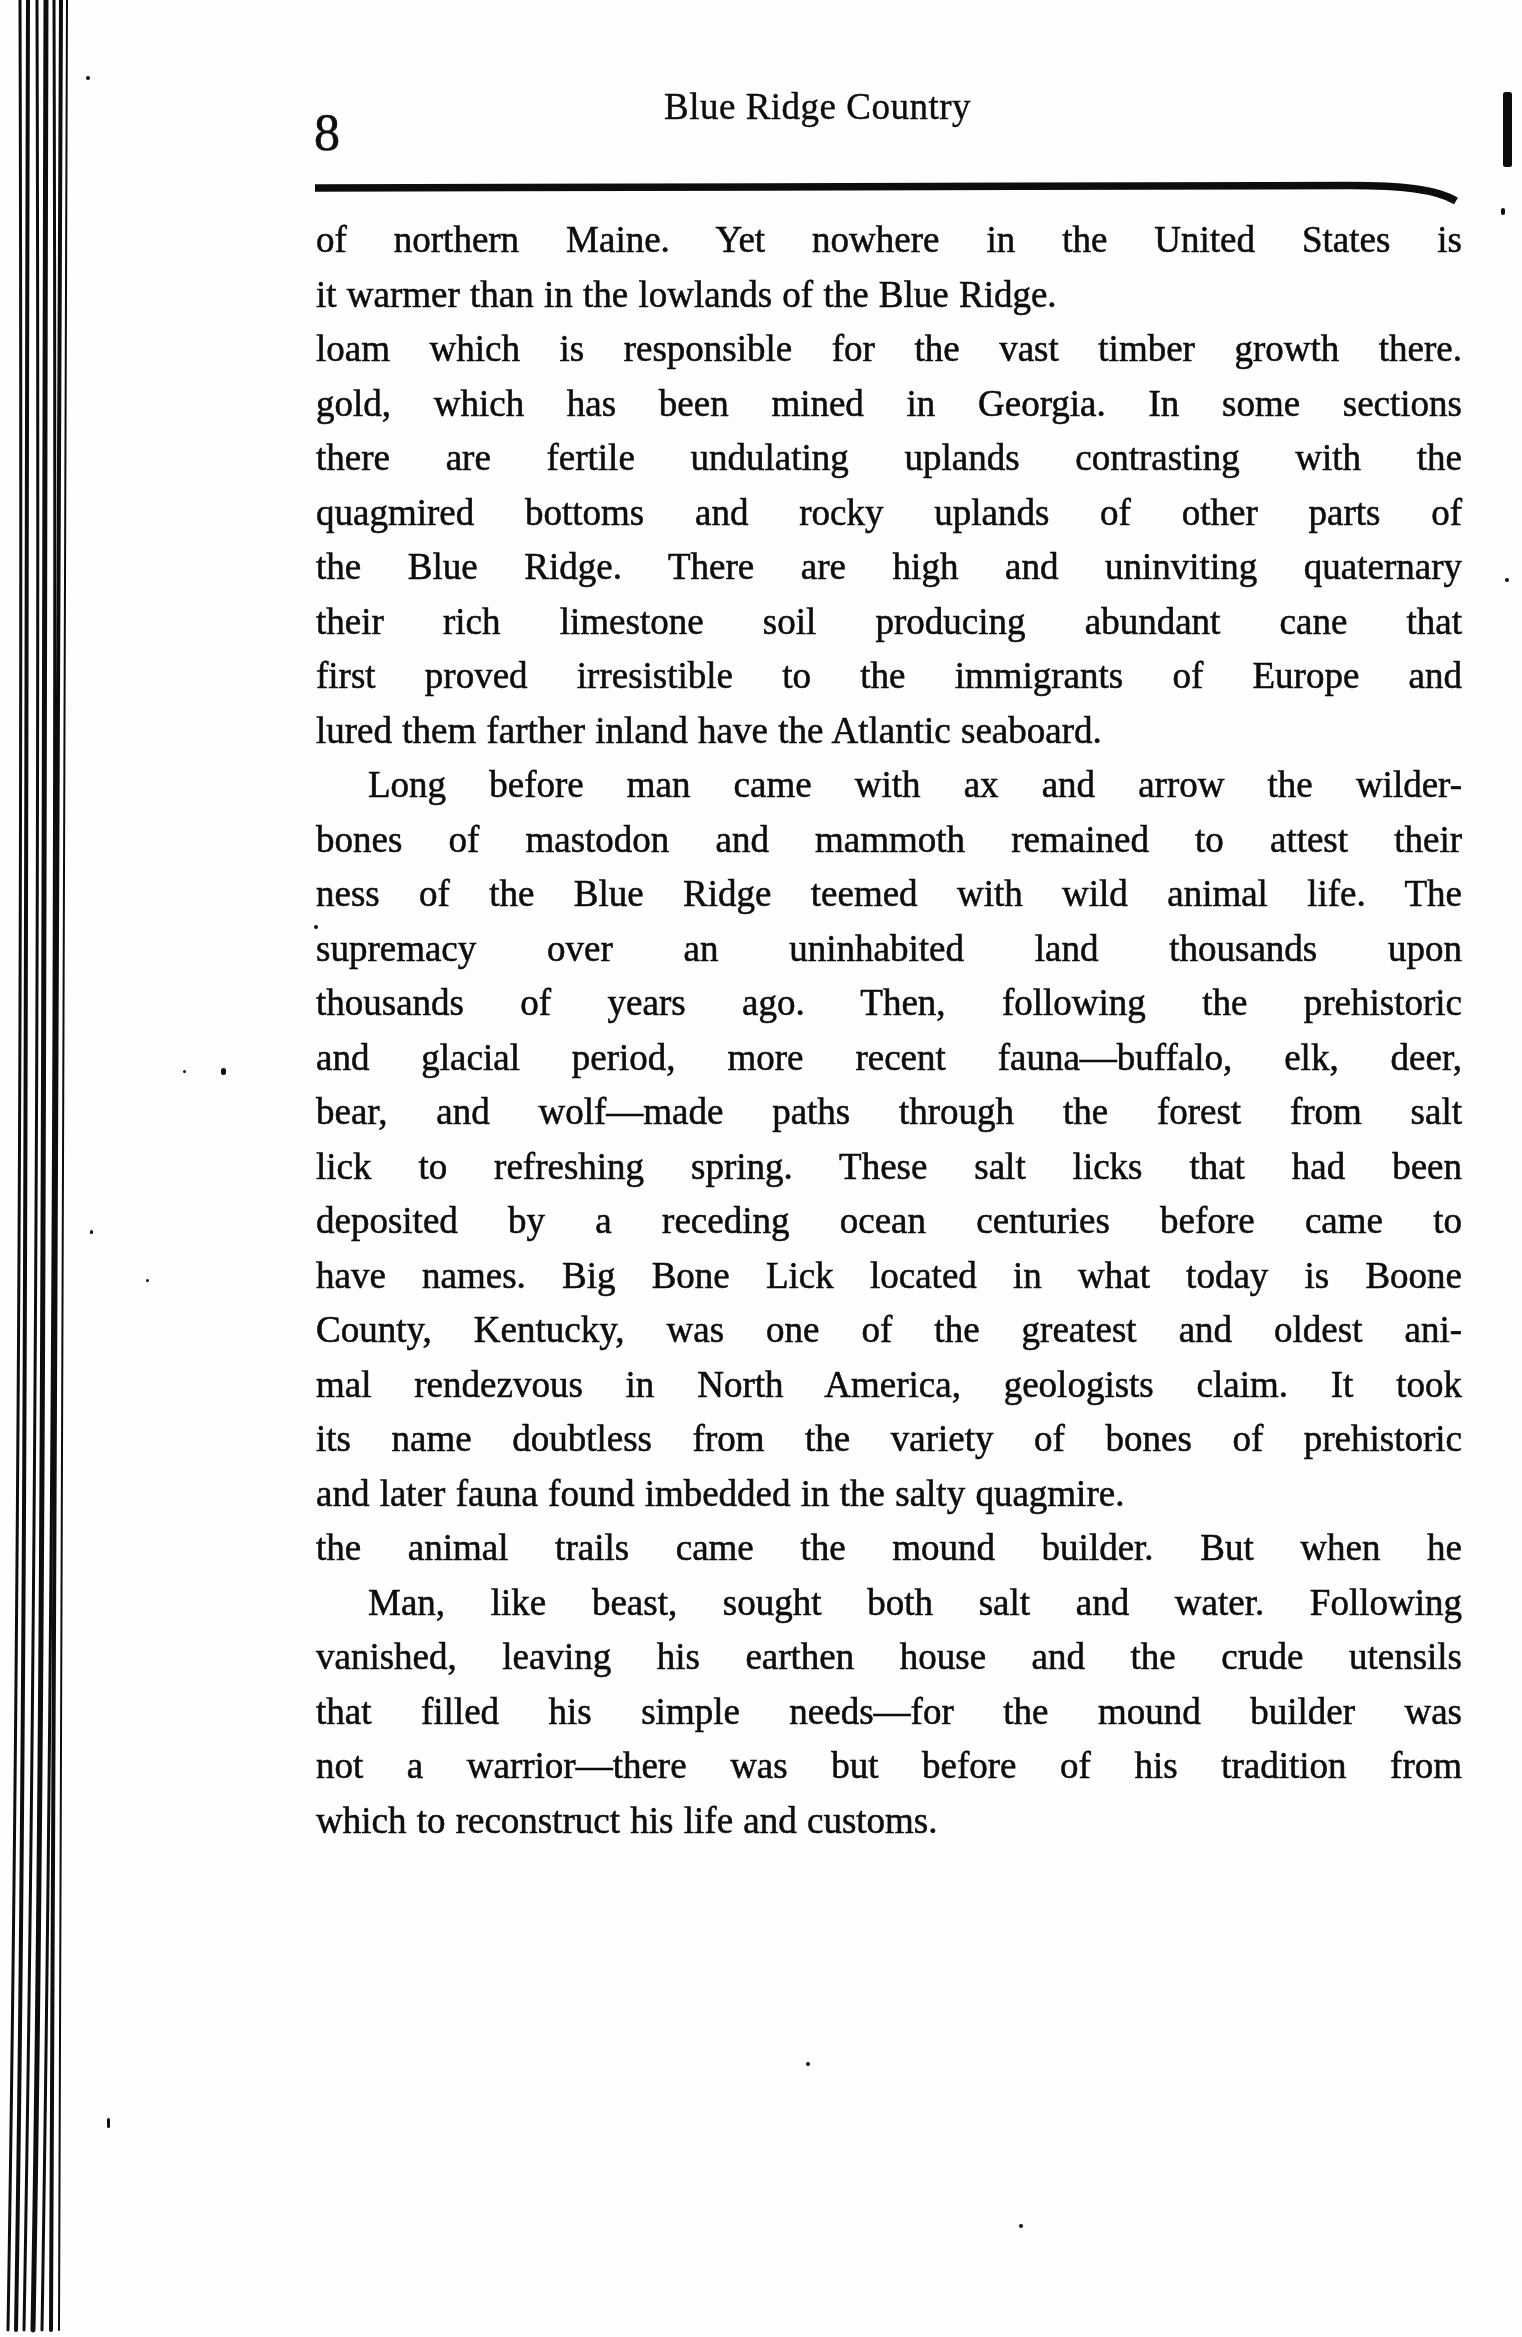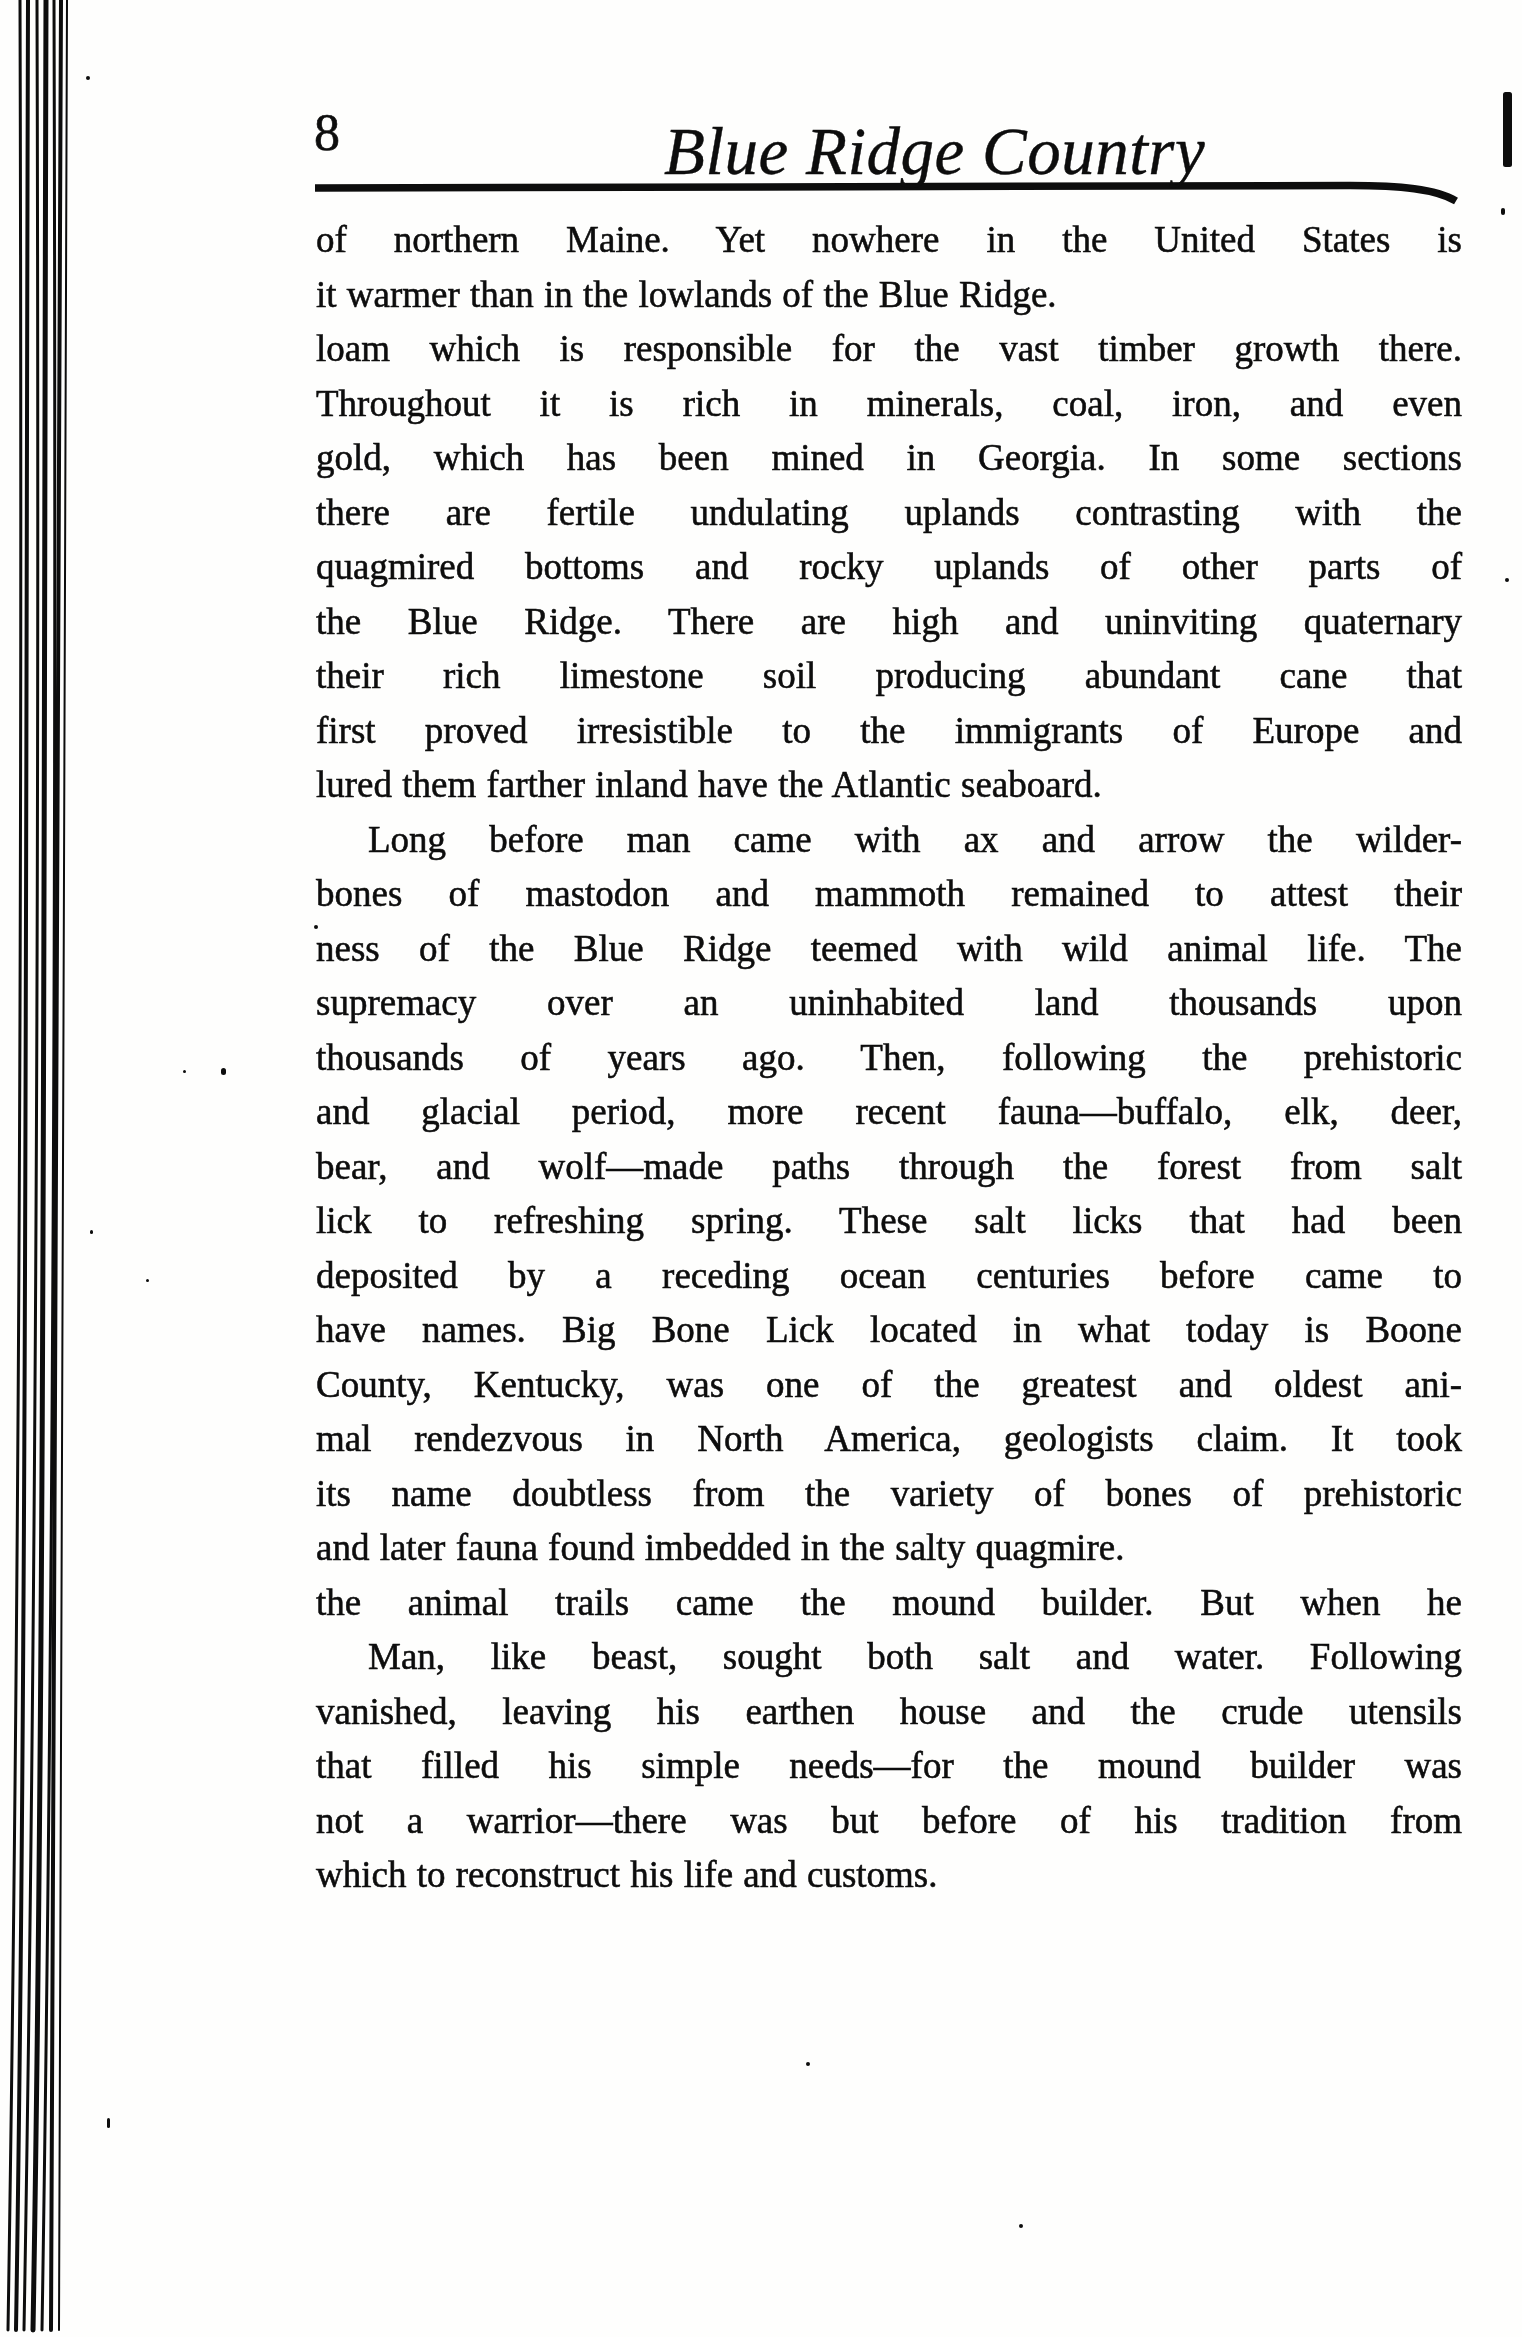--- a/index.html
+++ b/index.html
@@ -29,24 +29,23 @@
     left: 314px;
     top: 107px;
     font-size: 52px;
     line-height: 1;
     z-index: 2;
     -webkit-text-stroke: 0.6px #0d0d0d;
   }
   .running-title {
     position: absolute;
     left: 664px;
-    top: 118px;
-    font-size: 67px;
+    top: 88px;
+    font-size: 37px;
     line-height: 1;
-    font-style: italic;
     letter-spacing: 0.5px;
     z-index: 2;
     -webkit-text-stroke: 0.4px #0d0d0d;
   }
   
   .text-block {
     position: absolute;
     left: 316px;
     top: 213px;
     width: 1146px;
@@ -96,21 +95,20 @@
     </svg>
 
   <span class="page-number">8</span>
 
   <span class="running-title">Blue Ridge Country</span>
 
   <div class="text-block">
       <div class="line">of northern Maine. Yet nowhere in the United States is</div>
       <div class="line last">it warmer than in the lowlands of the Blue Ridge.</div>
       <div class="line">loam which is responsible for the vast timber growth there.</div>
-      <div class="line">Throughout it is rich in minerals, coal, iron, and even</div>
       <div class="line">gold, which has been mined in Georgia. In some sections</div>
       <div class="line">there are fertile undulating uplands contrasting with the</div>
       <div class="line">quagmired bottoms and rocky uplands of other parts of</div>
       <div class="line">the Blue Ridge. There are high and uninviting quaternary</div>
       <div class="line">their rich limestone soil producing abundant cane that</div>
       <div class="line">first proved irresistible to the immigrants of Europe and</div>
       <div class="line last">lured them farther inland have the Atlantic seaboard.</div>
       <div class="line indent">Long before man came with ax and arrow the wilder-</div>
       <div class="line">bones of mastodon and mammoth remained to attest their</div>
       <div class="line">ness of the Blue Ridge teemed with wild animal life. The</div>

